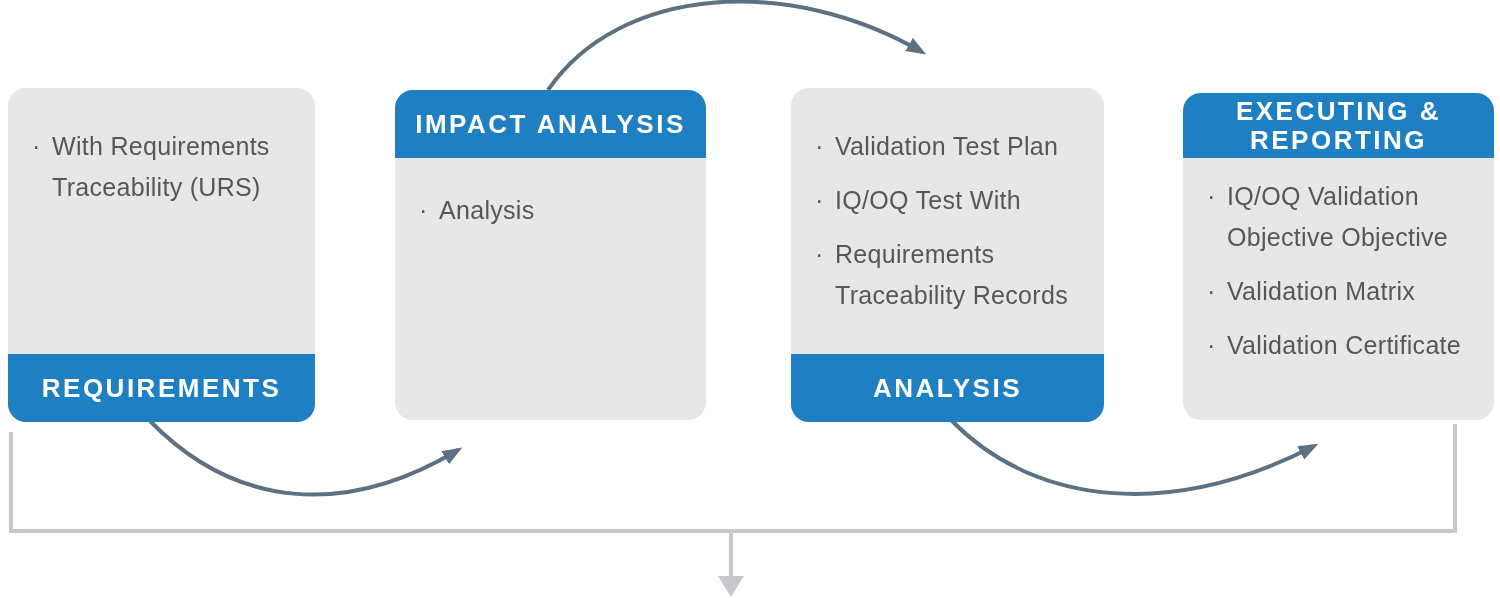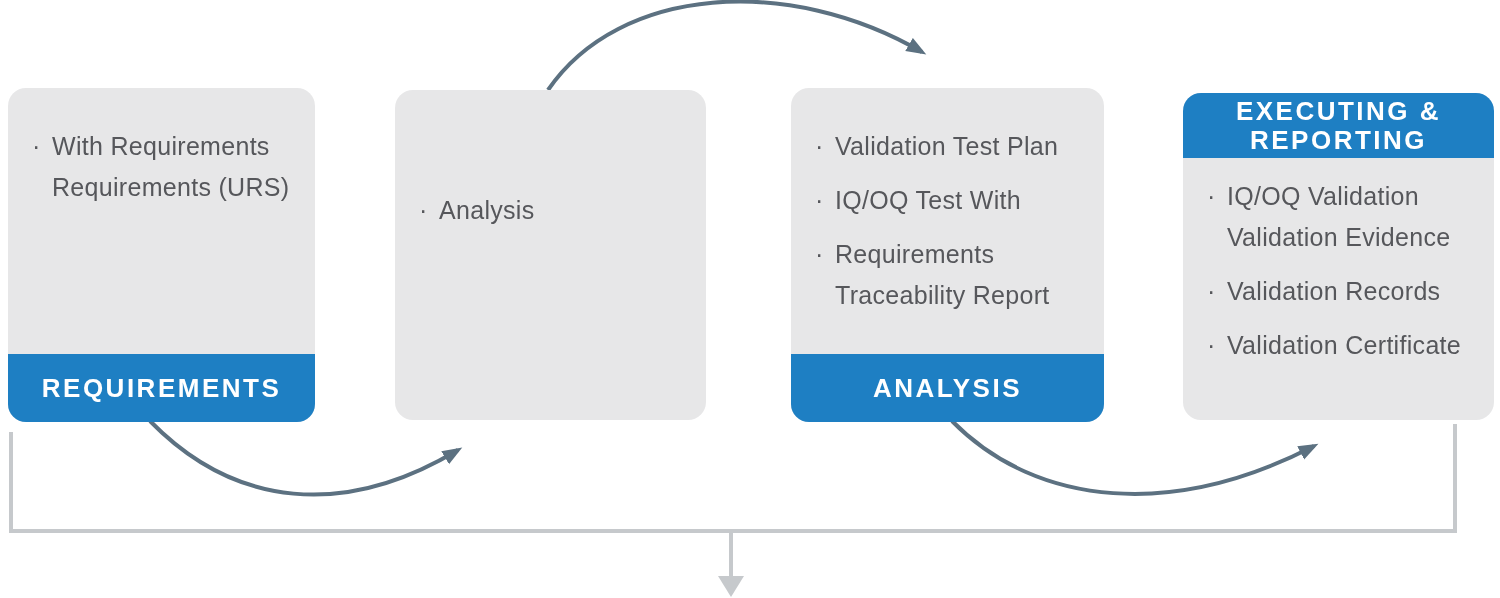--- a/index.html
+++ b/index.html
@@ -101,28 +101,29 @@
 
     <polygon points="718,576 744,576 731,597" fill="#c6c9cc"></polygon>
   </svg>
 
   <div class="flow-card" id="card-requirements">
     <div class="card-body">
       <ul class="card-list">
         <li class="list-item">
           <span class="bullet">·</span>
           <span class="item-line">With Requirements</span>
-          <span class="item-line">Requirements (URS)</span>
+          <span class="item-line">Traceability (URS)</span>
         </li>
       </ul>
     </div>
     <div class="card-titlebar titlebar-bottom">REQUIREMENTS</div>
   </div>
 
   <div class="flow-card" id="card-impact">
+    <div class="card-titlebar titlebar-top">IMPACT ANALYSIS</div>
     <div class="card-body">
       <ul class="card-list">
         <li class="list-item">
           <span class="bullet">·</span>
           <span class="item-line">Analysis</span>
         </li>
       </ul>
     </div>
   </div>
 
@@ -133,39 +134,39 @@
           <span class="bullet">·</span>
           <span class="item-line">Validation Test Plan</span>
         </li>
         <li class="list-item">
           <span class="bullet">·</span>
           <span class="item-line">IQ/OQ Test With</span>
         </li>
         <li class="list-item">
           <span class="bullet">·</span>
           <span class="item-line">Requirements</span>
-          <span class="item-line">Traceability Report</span>
+          <span class="item-line">Traceability Records</span>
         </li>
       </ul>
     </div>
     <div class="card-titlebar titlebar-bottom">ANALYSIS</div>
   </div>
 
   <div class="flow-card" id="card-executing">
     <div class="card-titlebar titlebar-top">EXECUTING &amp; REPORTING</div>
     <div class="card-body">
       <ul class="card-list">
         <li class="list-item">
           <span class="bullet">·</span>
           <span class="item-line">IQ/OQ Validation</span>
-          <span class="item-line">Validation Evidence</span>
+          <span class="item-line">Objective Objective</span>
         </li>
         <li class="list-item">
           <span class="bullet">·</span>
-          <span class="item-line">Validation Records</span>
+          <span class="item-line">Validation Matrix</span>
         </li>
         <li class="list-item">
           <span class="bullet">·</span>
           <span class="item-line">Validation Certificate</span>
         </li>
       </ul>
     </div>
   </div>
 
 </div>

